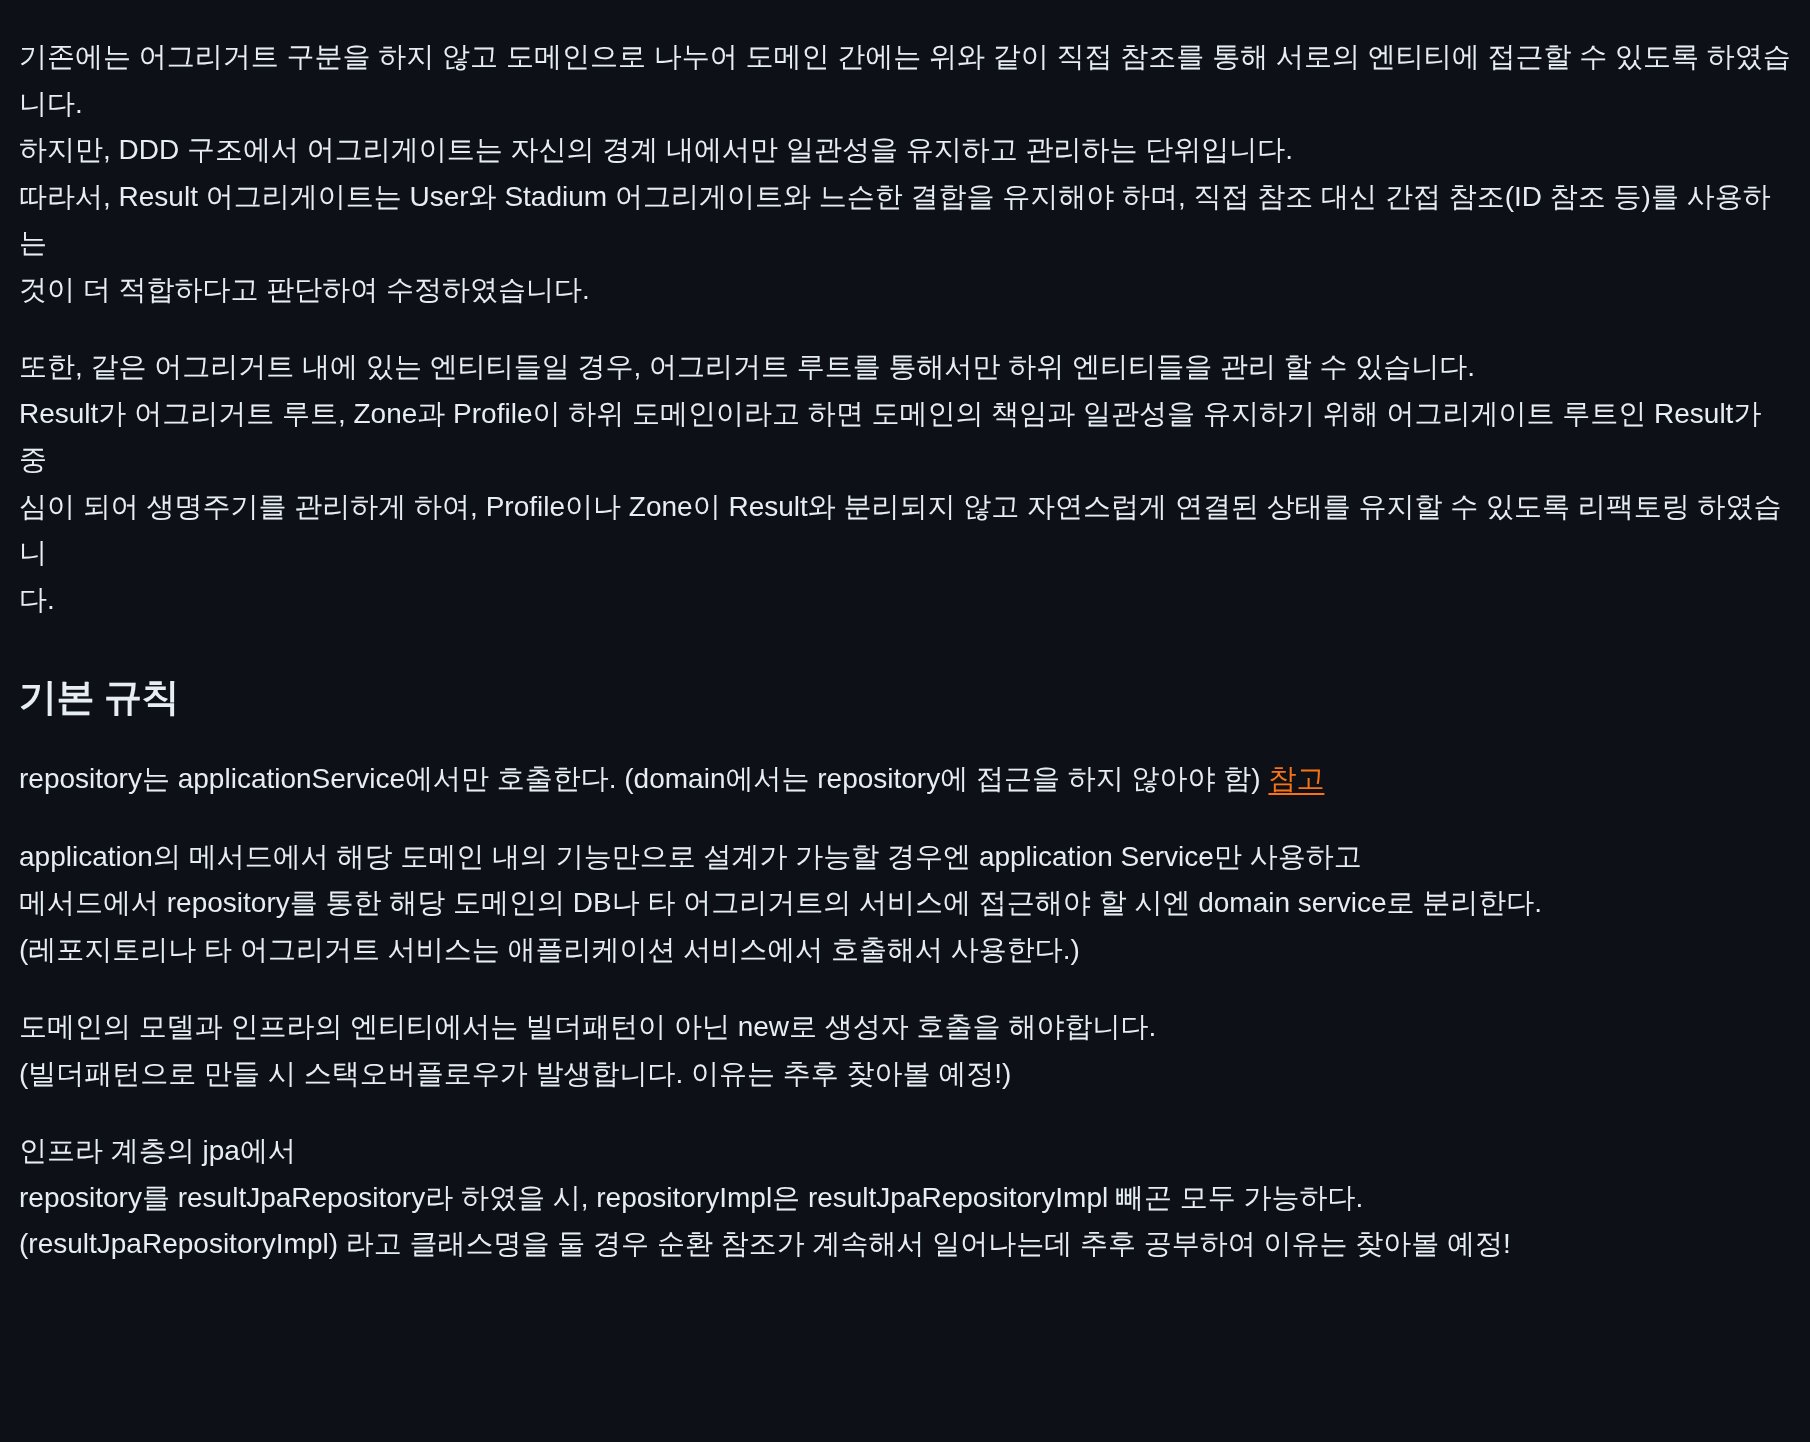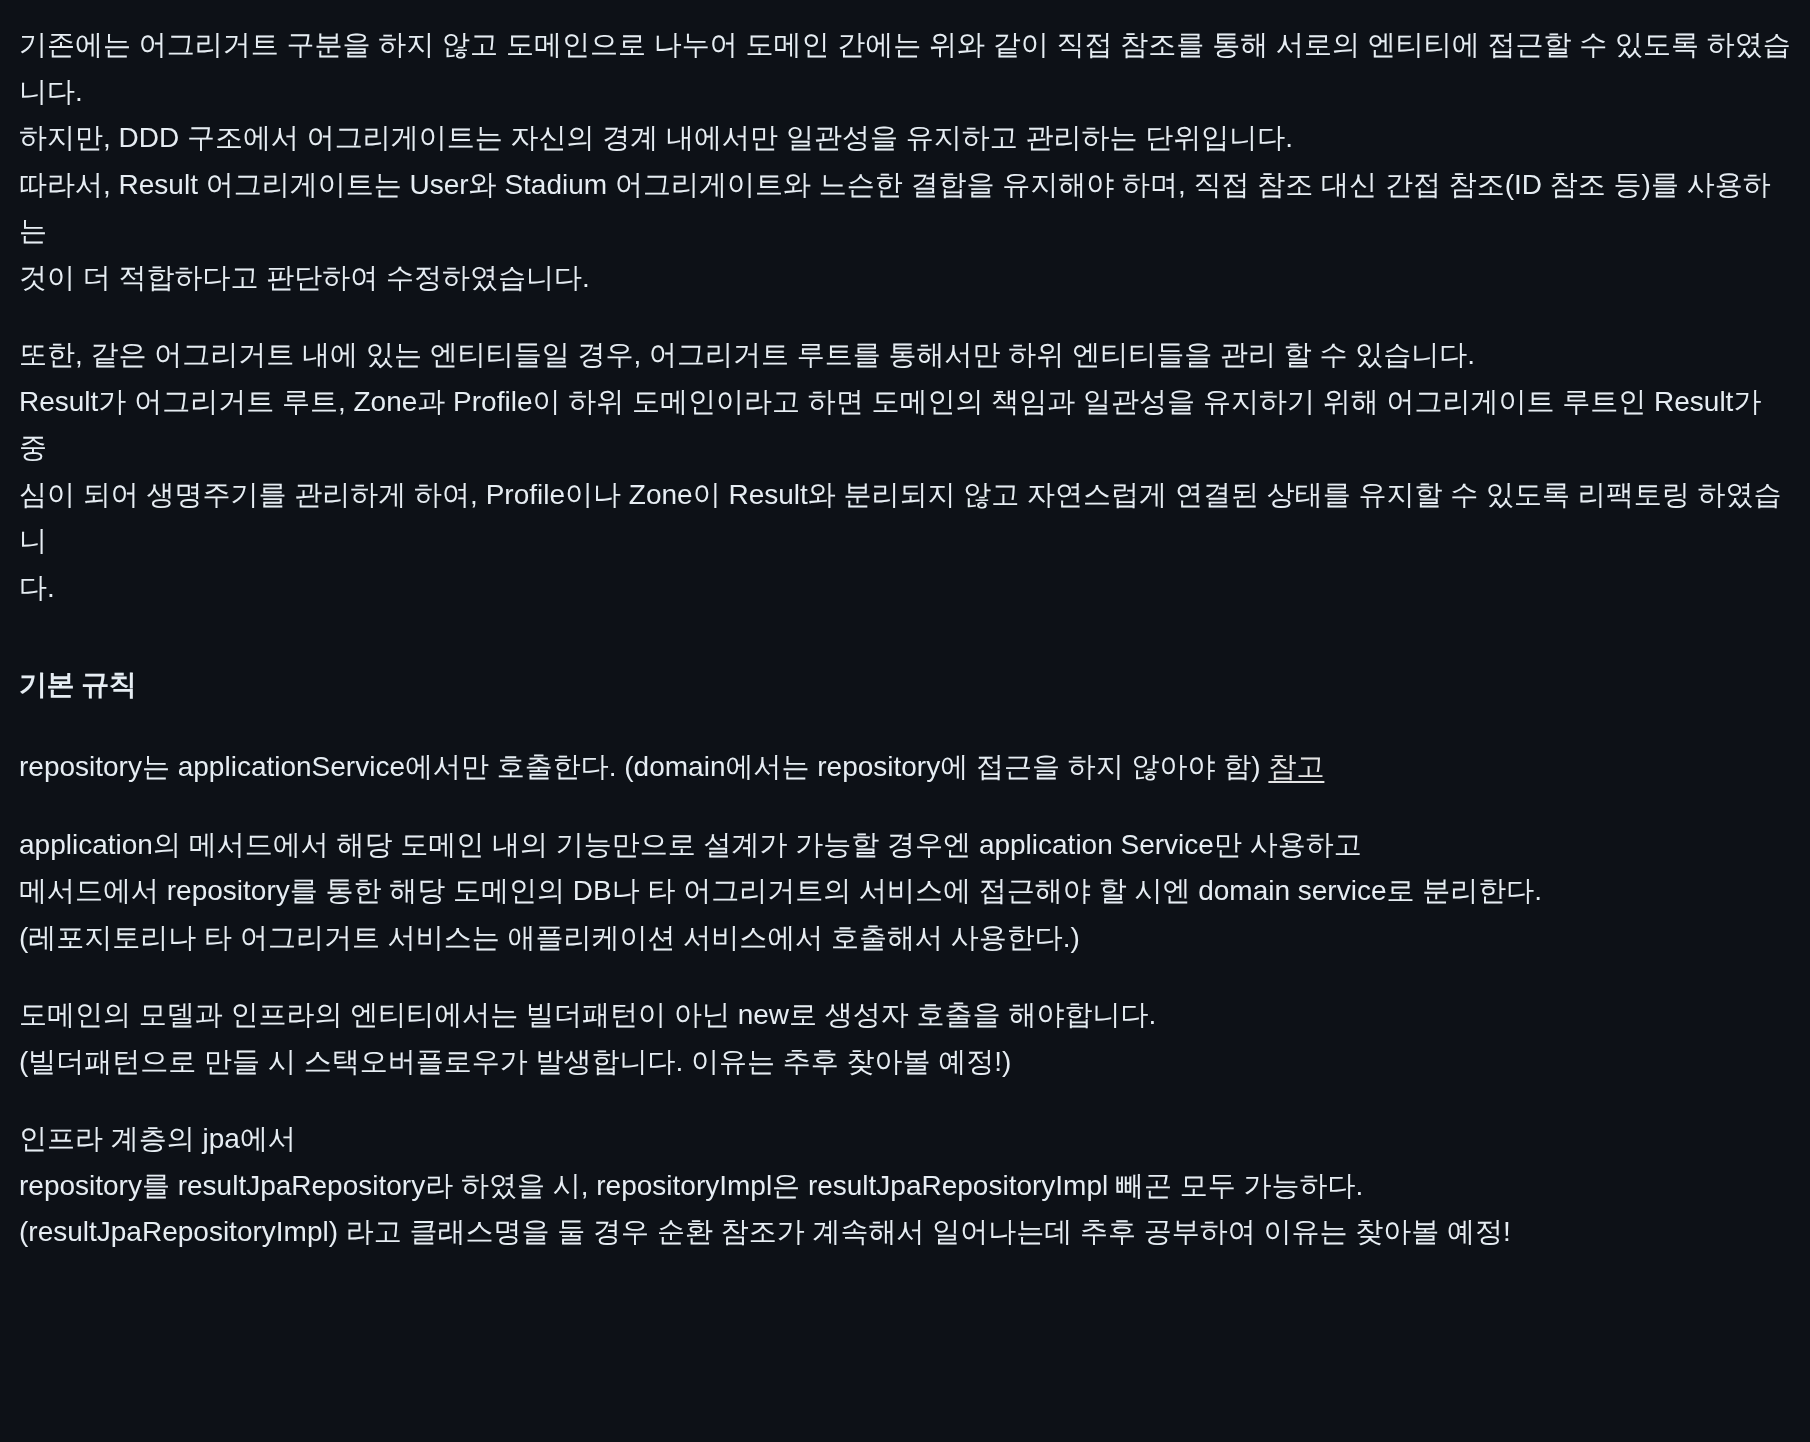--- a/index.html
+++ b/index.html
@@ -11,31 +11,31 @@
     color: #e6edf3;
     font-family: "Liberation Sans", "DejaVu Sans", sans-serif;
     font-size: 28px;
     line-height: 46.5px;
     overflow: hidden;
   }
   .doc {
     padding: 22px 18px 20px 19px;
   }
   .para {
-    margin: 0 0 31px 0;
+    margin: 12px 0 31px 0;
   }
   .lines {
     display: block;
     white-space: pre-line;
   }
   .first-line {
     display: block;
   }
   .md-heading {
-    font-size: 28px;
+    font-size: 38px;
     line-height: 52px;
     font-weight: 700;
     letter-spacing: -0.5px;
     margin: 48px 0 33px 0;
   }
   .link {
     color: #4493f8;
     text-decoration: underline;
     text-decoration-thickness: 2px;
     text-underline-offset: 5px;
@@ -55,21 +55,21 @@
 
   <p class="para lines">또한, 같은 어그리거트 내에 있는 엔티티들일 경우, 어그리거트 루트를 통해서만 하위 엔티티들을 관리 할 수 있습니다.
 Result가 어그리거트 루트, Zone과 Profile이 하위 도메인이라고 하면 도메인의 책임과 일관성을 유지하기 위해 어그리게이트 루트인 Result가 중
 심이 되어 생명주기를 관리하게 하여, Profile이나 Zone이 Result와 분리되지 않고 자연스럽게 연결된 상태를 유지할 수 있도록 리팩토링 하였습니
 다.</p>
 
 
   <h2 class="md-heading">기본 규칙</h2>
 
   <p class="para">
-    <span class="first-line"><span>repository는 applicationService에서만 호출한다. (domain에서는 repository에 접근을 하지 않아야 함) </span><a class="link" href="#" style="color: #e5e5e5;">참고</a></span>
+    <span class="first-line"><span>repository는 applicationService에서만 호출한다. (domain에서는 repository에 접근을 하지 않아야 함) </span><a class="link" href="#" style="color: #f97316;">참고</a></span>
   </p>
 
   <p class="para lines">application의 메서드에서 해당 도메인 내의 기능만으로 설계가 가능할 경우엔 application Service만 사용하고
 메서드에서 repository를 통한 해당 도메인의 DB나 타 어그리거트의 서비스에 접근해야 할 시엔 domain service로 분리한다.
 (레포지토리나 타 어그리거트 서비스는 애플리케이션 서비스에서 호출해서 사용한다.)</p>
 
 
   <p class="para lines">도메인의 모델과 인프라의 엔티티에서는 빌더패턴이 아닌 new로 생성자 호출을 해야합니다.
 (빌더패턴으로 만들 시 스택오버플로우가 발생합니다. 이유는 추후 찾아볼 예정!)</p>
 

